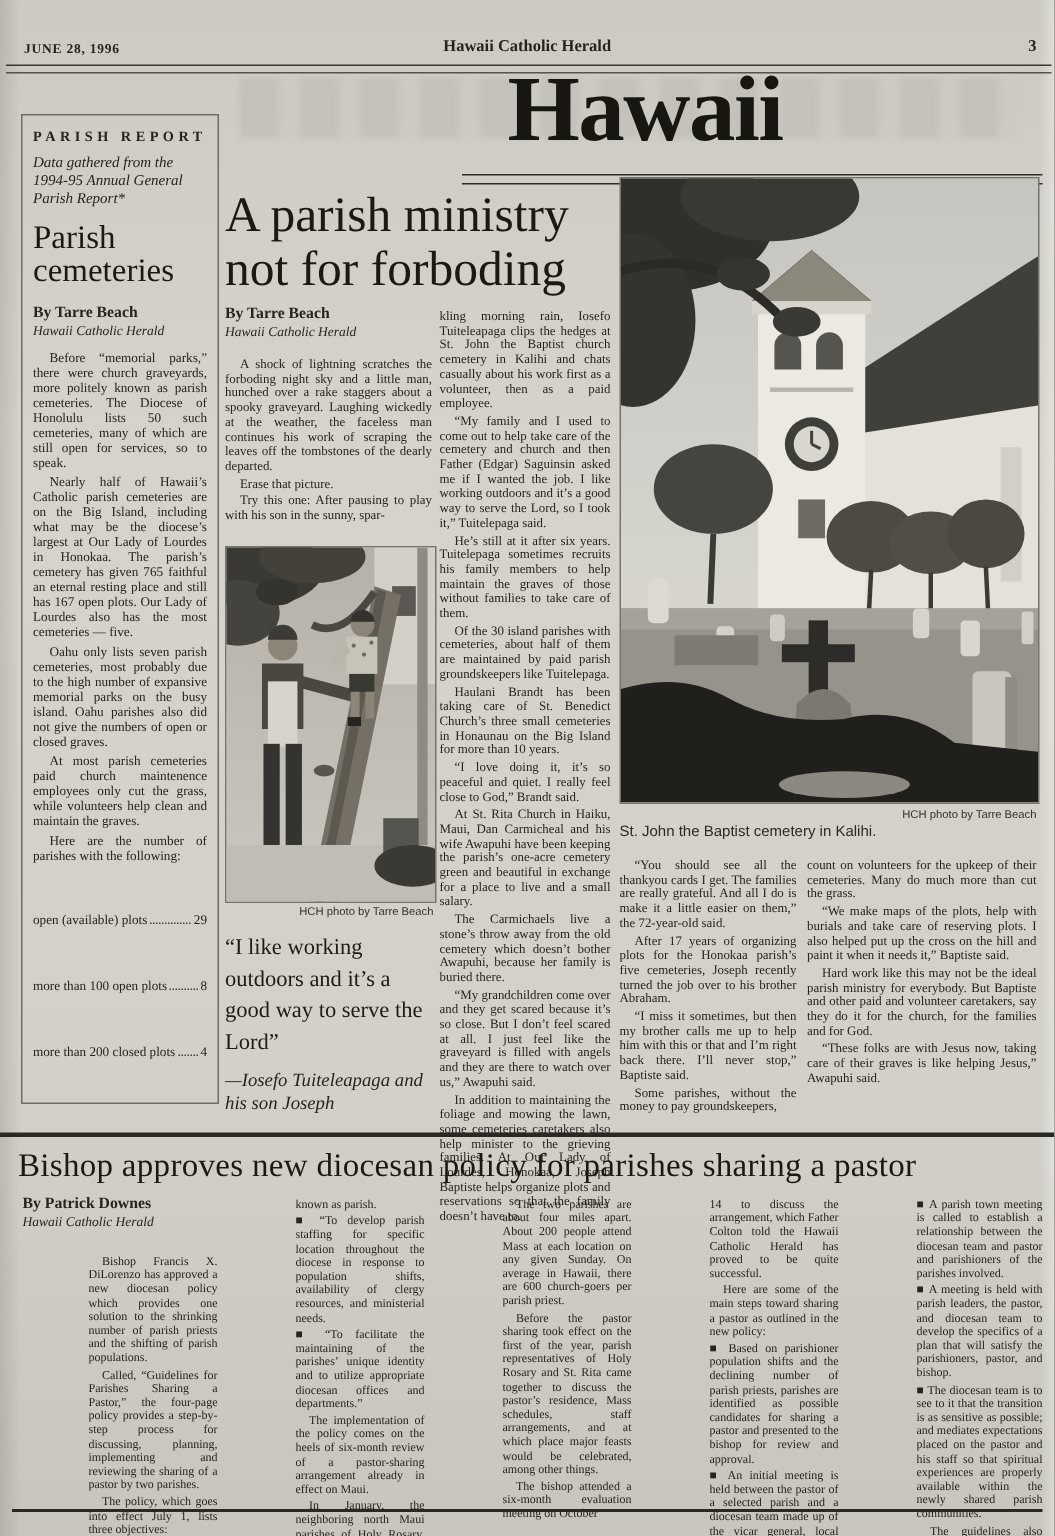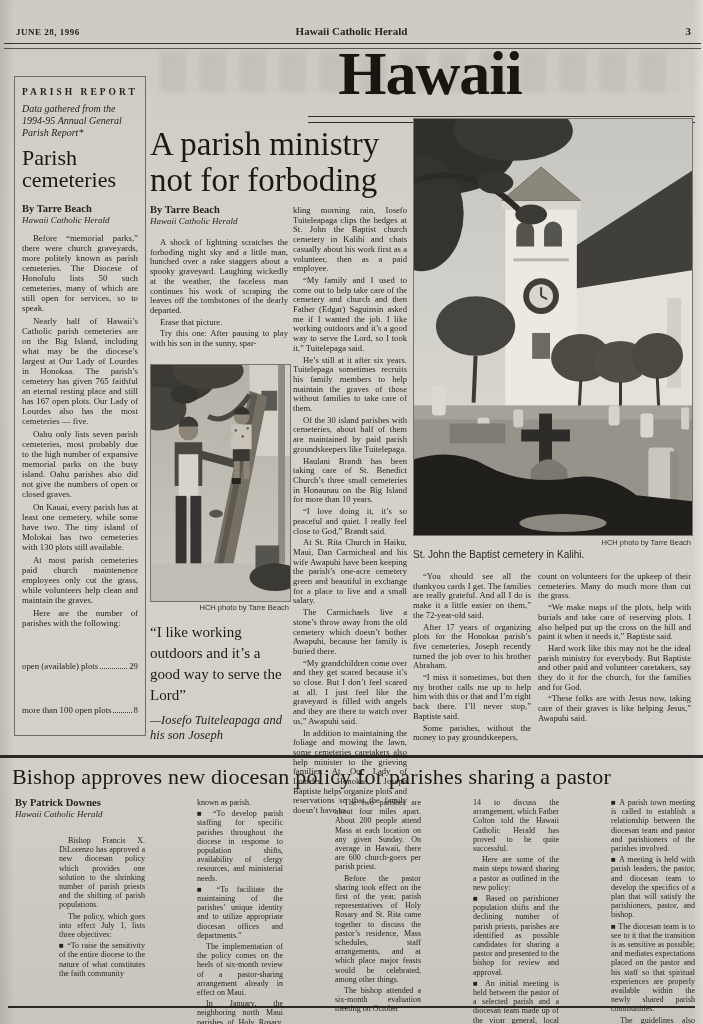--- a/index.html
+++ b/index.html
@@ -85,21 +85,20 @@
   <div class="abs report-box">
     <div class="kicker">PARISH REPORT</div>
     <div class="report-note">Data gathered from the 1994-95 Annual General Parish Report*</div>
     <div class="report-headline">Parish cemeteries</div>
     <div class="byline">By Tarre Beach</div>
     <div class="byline-org">Hawaii Catholic Herald</div>
     <div class="report-body">
       <p>Before “memorial parks,” there were church graveyards, more politely known as parish cemeteries. The Diocese of Honolulu lists 50 such cemeteries, many of which are still open for services, so to speak.</p>
       <p>Nearly half of Hawaii’s Catholic parish cemeteries are on the Big Island, including what may be the diocese’s largest at Our Lady of Lourdes in Honokaa. The parish’s cemetery has given 765 faithful an eternal resting place and still has 167 open plots. Our Lady of Lourdes also has the most cemeteries — five.</p>
       <p>Oahu only lists seven parish cemeteries, most probably due to the high number of expansive memorial parks on the busy island. Oahu parishes also did not give the numbers of open or closed graves.</p>
-      <p>On Kauai, every parish has at least one cemetery, while some have two. The tiny island of Molokai has two cemeteries with 130 plots still available.</p>
       <p>At most parish cemeteries paid church maintenence employees only cut the grass, while volunteers help clean and maintain the graves.</p>
       <p>Here are the number of parishes with the following:</p>
     </div>
     <div class="stats">
       <div class="stat-row">
         <span>open (available) plots</span>
           <span class="stat-dots"></span>
           <span>29</span>
       </div>
       <div class="stat-row">
@@ -294,26 +293,27 @@
   <div class="abs midrule"></div>
 
   <div class="abs policy-headline">Bishop approves new diocesan policy for parishes sharing a pastor</div>
   <div class="abs policy-byline">
     <div class="byline">By Patrick Downes</div>
     <div class="byline-org">Hawaii Catholic Herald</div>
   </div>
 
   <div class="abs pcol pcol1">
     <p>Bishop Francis X. DiLorenzo has approved a new diocesan policy which provides one solution to the shrinking number of parish priests and the shifting of parish populations.</p>
+    <p>Called, “Guidelines for Parishes Sharing a Pastor,” the four-page policy provides a step-by-step process for discussing, planning, implementing and reviewing the sharing of a pastor by two parishes.</p>
     <p>The policy, which goes into effect July 1, lists three objectives:</p>
     <p class="bullet">■ “To raise the sensitivity of the entire diocese to the nature of what constitutes the faith community</p>
   </div>
   <div class="abs pcol pcol2">
     <p class="cont">known as parish.</p>
-    <p class="bullet">■ “To develop parish staffing for specific parishes throughout the diocese in response to population shifts, availability of clergy resources, and ministerial needs.</p>
+    <p class="bullet">■ “To develop parish staffing for specific location throughout the diocese in response to population shifts, availability of clergy resources, and ministerial needs.</p>
     <p class="bullet">■ “To facilitate the maintaining of the parishes’ unique identity and to utilize appropriate diocesan offices and departments.”</p>
     <p>The implementation of the policy comes on the heels of six-month review of a pastor-sharing arrangement already in effect on Maui.</p>
     <p>In January, the neighboring north Maui parishes of Holy Rosary, Paia, and St. Rita, Haiku, were linked by a single pastor, Father Gary Colton. The pairing fol-</p>
   </div>
   <div class="abs pcol pcol3">
     <p>The two parishes are about four miles apart. About 200 people attend Mass at each location on any given Sunday. On average in Hawaii, there are 600 church-goers per parish priest.</p>
     <p>Before the pastor sharing took effect on the first of the year, parish representatives of Holy Rosary and St. Rita came together to discuss the pastor’s residence, Mass schedules, staff arrangements, and at which place major feasts would be celebrated, among other things.</p>
     <p>The bishop attended a six-month evaluation meeting on October</p>
   </div>
   <div class="abs pcol pcol4">

